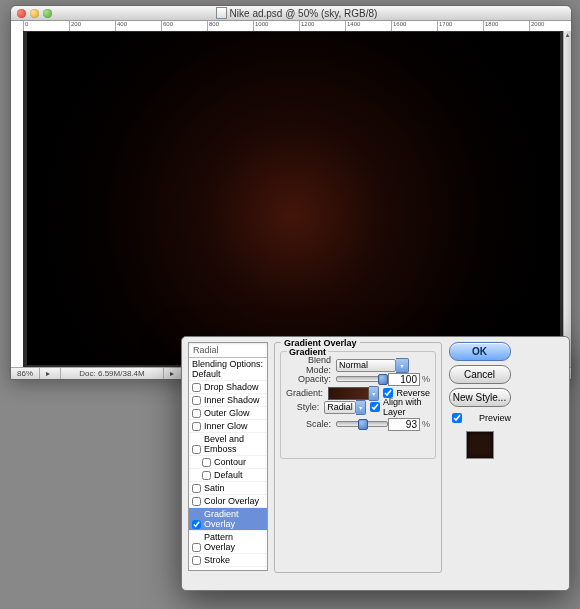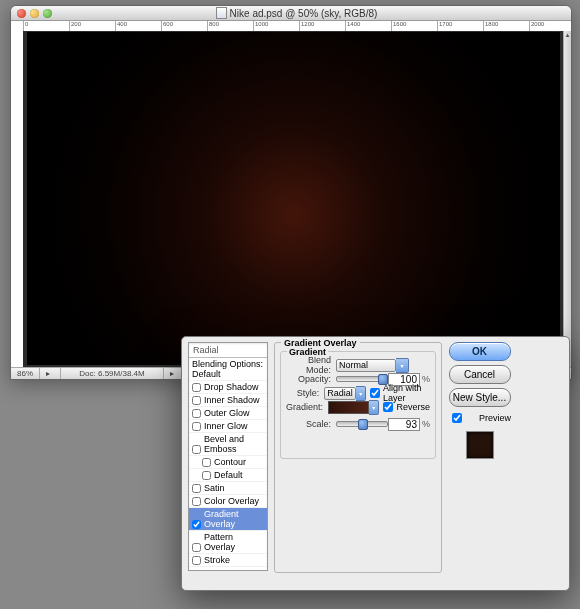--- a/index.html
+++ b/index.html
@@ -181,35 +181,35 @@
           <div class="row">
             <label>Opacity:</label>
             <div class="slider">
                 <div class="thumb" style="left:calc(100% - 9px)"></div>
               </div>
             <input class="num" value="100" style="">
             <span class="pct">%</span>
           </div>
 
           <div class="row">
+            <label>Gradient:</label>
+            <div class="grad-sw"></div>
+            <div class="sel-arr">▾</div>
+            <input type="checkbox" class="chk" checked="" style="">
+            <span>Reverse</span>
+          </div>
+
+          <div class="row">
             <label>Style:</label>
             <select class="sel-inp" style="width:32px">
               <option>Radial</option>
             </select>
               <div class="sel-arr">▾</div>
             <input type="checkbox" class="chk" checked="" style="">
             <span>Align with Layer</span>
-          </div>
-
-          <div class="row">
-            <label>Gradient:</label>
-            <div class="grad-sw"></div>
-            <div class="sel-arr">▾</div>
-            <input type="checkbox" class="chk" checked="" style="">
-            <span>Reverse</span>
           </div>
 
 
           <div class="row" style="margin-top:3px">
             <label>Scale:</label>
             <div class="slider">
                 <div class="thumb" style="left:42%"></div>
               </div>
             <input class="num" value="93" style="">
             <span class="pct">%</span>

